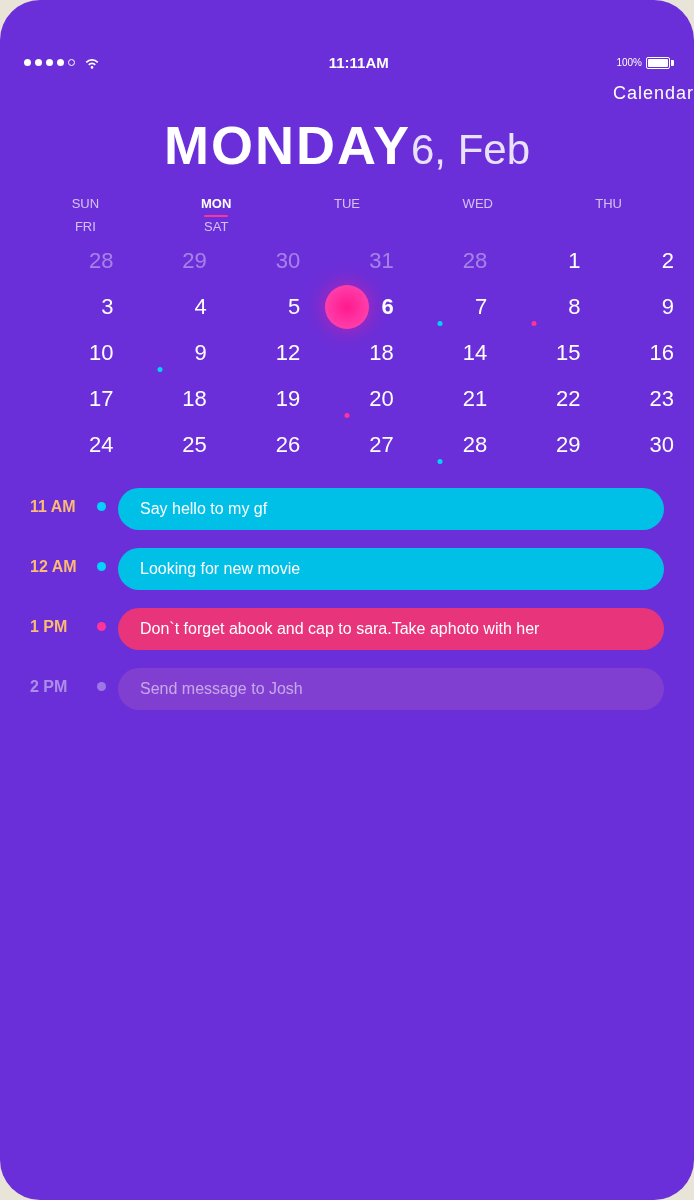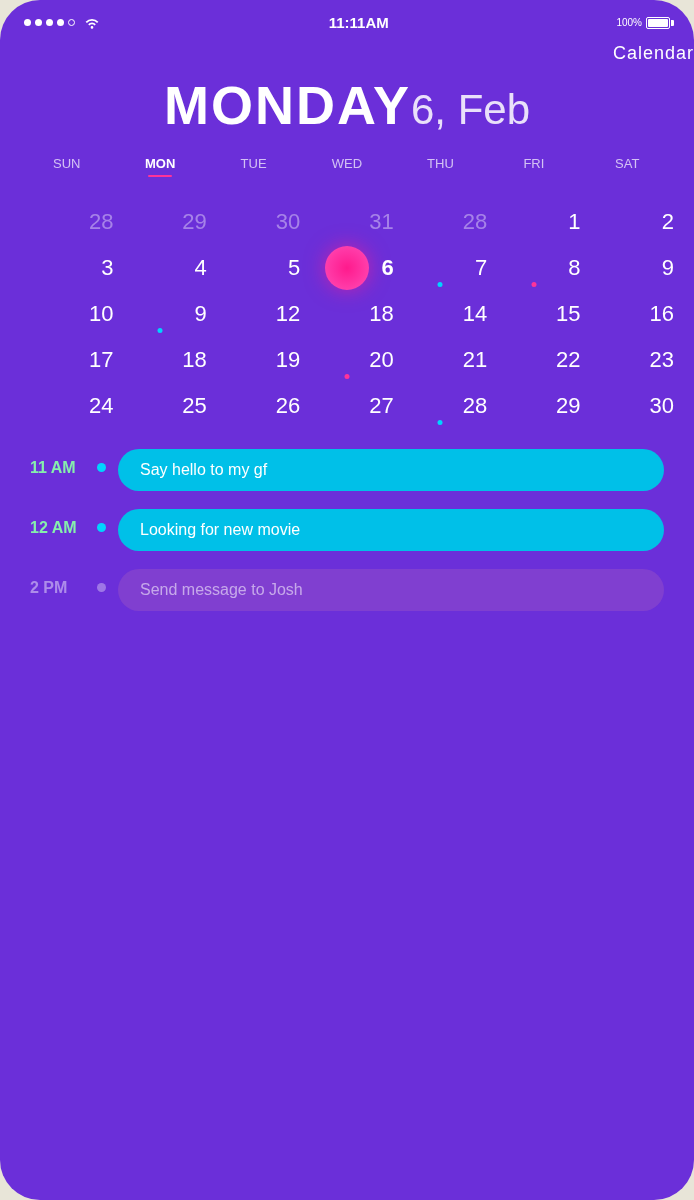--- a/index.html
+++ b/index.html
@@ -23,20 +23,21 @@
     }
     
     .status-bar {
       display: flex;
       justify-content: space-between;
       align-items: center;
       padding: 14px 24px 8px;
       color: white;
       font-size: 13px;
       font-weight: 500;
+      margin-top: 40px;
     }
     .status-left {
       display: flex;
       align-items: center;
       gap: 4px;
     }
     .dot { width: 7px; height: 7px; border-radius: 50%; background: white; display: inline-block; }
     .dot.empty { background: transparent; border: 1.5px solid white; }
     .wifi-icon {
       margin-left: 4px;
@@ -86,22 +87,22 @@
       color: rgba(255,255,255,0.85);
       font-size: 42px;
       font-weight: 300;
     }
     
     .calendar {
       padding: 0 20px;
     }
     .weekdays {
       display: grid;
-      grid-template-columns: repeat(7, 1fr);
-      margin-bottom: 24px;
+      grid-template-columns: repeat(5, 1fr);
+      margin-bottom: 0;
     }
     .weekday {
       text-align: center;
       color: rgba(255,255,255,0.7);
       font-size: 13px;
       font-weight: 500;
       padding: 4px 0;
       position: relative;
     }
     .weekday.active {
@@ -176,21 +177,21 @@
       flex: 1;
       padding: 20px 30px 0;
     }
     .event-item {
       display: flex;
       align-items: flex-start;
       gap: 12px;
       margin-bottom: 18px;
     }
     .event-time {
-      color: #86efac;
+      color: #fdba74;
       font-size: 16px;
       font-weight: 700;
       min-width: 55px;
       padding-top: 10px;
     }
     .event-time.faded { color: rgba(255,255,255,0.45); font-weight: 600; }
     .event-connector {
       display: flex;
       flex-direction: column;
       align-items: center;
@@ -338,20 +339,27 @@
     </div>
 
     <div class="event-item">
       <div class="event-time">12 AM</div>
       <div class="event-connector">
         <div class="connector-dot dot-cyan"></div>
       </div>
       <div class="event-bubble bubble-cyan">Looking for new movie</div>
     </div>
 
+    <div class="event-item">
+      <div class="event-time">1 PM</div>
+      <div class="event-connector">
+        <div class="connector-dot dot-pink"></div>
+      </div>
+      <div class="event-bubble bubble-pink">Don`t forget abook and cap to sara.Take aphoto with her</div>
+    </div>
 
     <div class="event-item">
       <div class="event-time faded">2 PM</div>
       <div class="event-connector">
         <div class="connector-dot" style="background: rgba(255,255,255,0.35);"></div>
       </div>
       <div class="event-bubble bubble-faded">Send message to Josh</div>
     </div>
   </div>
 </div>

